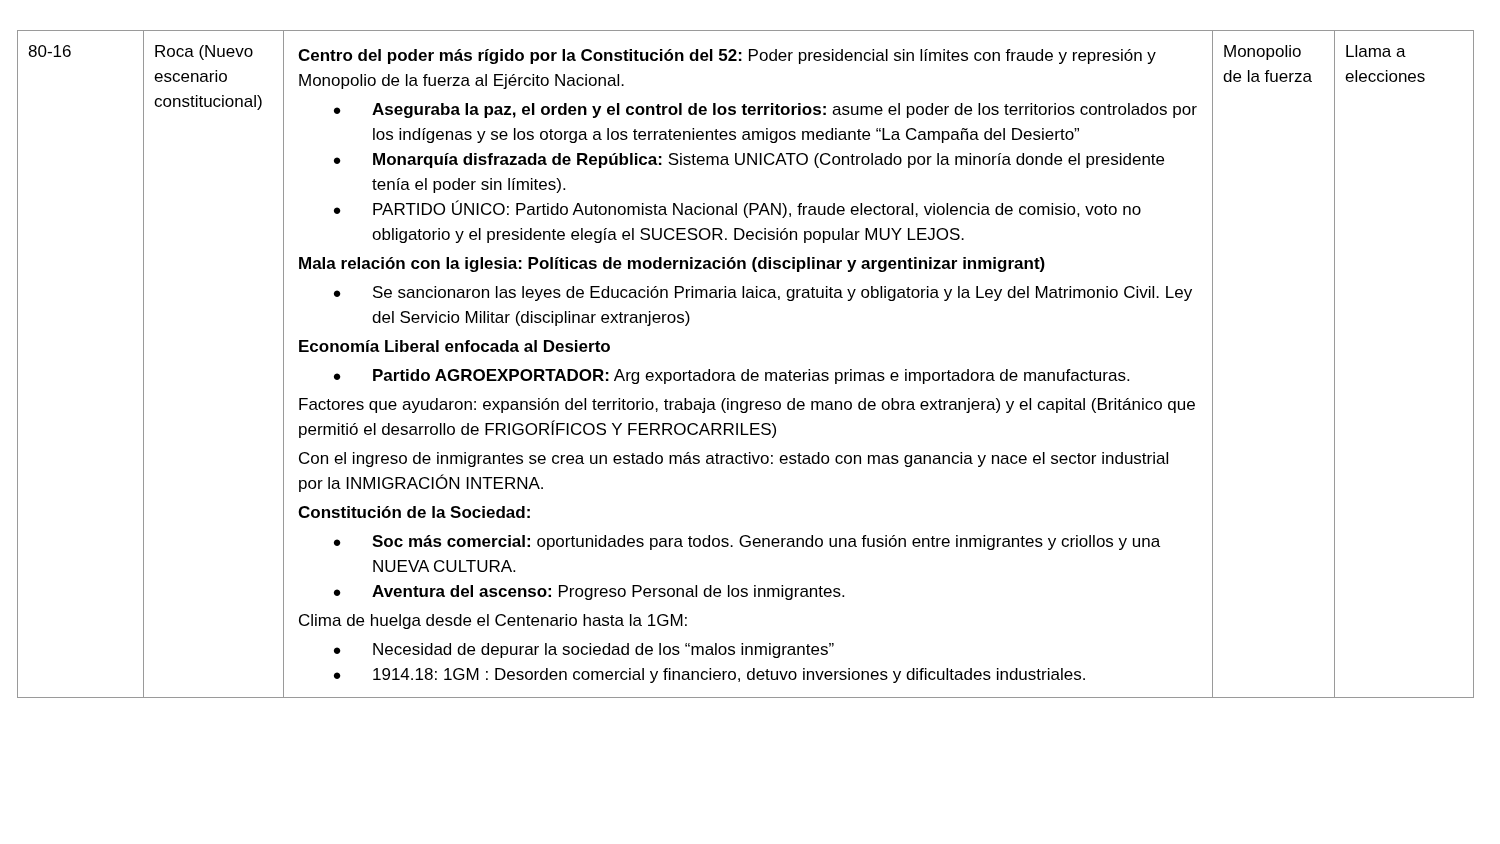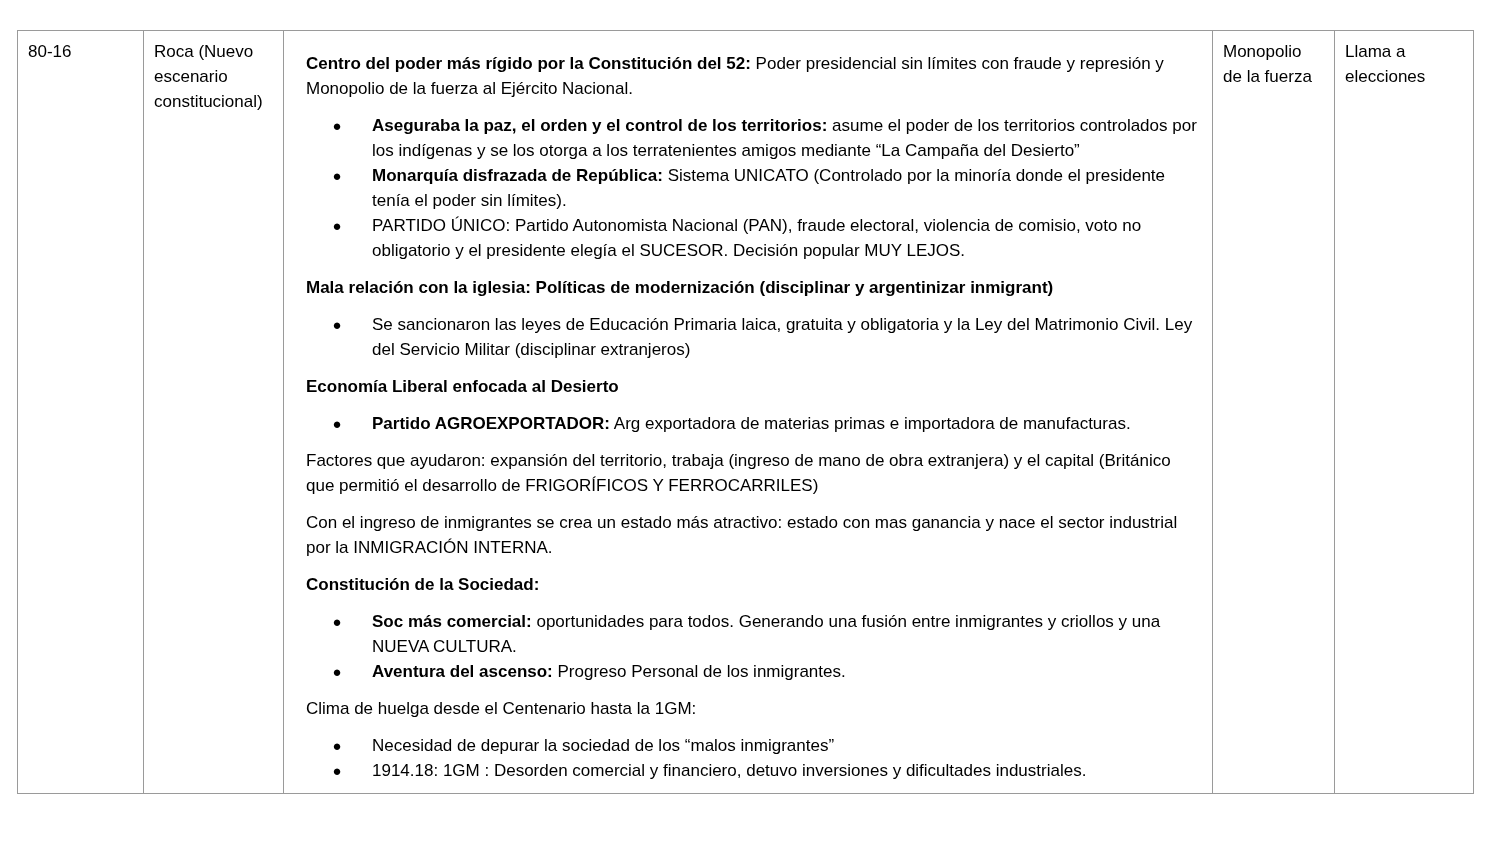--- a/index.html
+++ b/index.html
@@ -59,21 +59,21 @@
 
   .char-cell {
     padding-top: 9px;
     padding-left: 11px;
     padding-right: 12px;
   }
   .char-cell p {
     margin: 0;
   }
   .char-cell p.para {
-    margin: 12px;
+    margin: 4px;
   }
   .char-cell ul {
     margin: 0;
     padding: 0;
     list-style: none;
   }
   .char-cell ul li {
     position: relative;
     padding-left: 78px;
     margin: 0;

